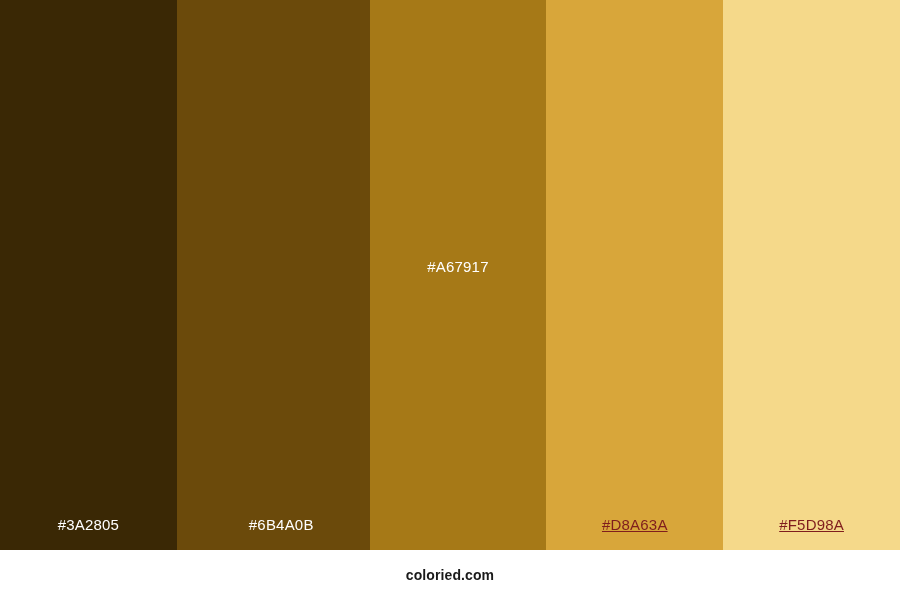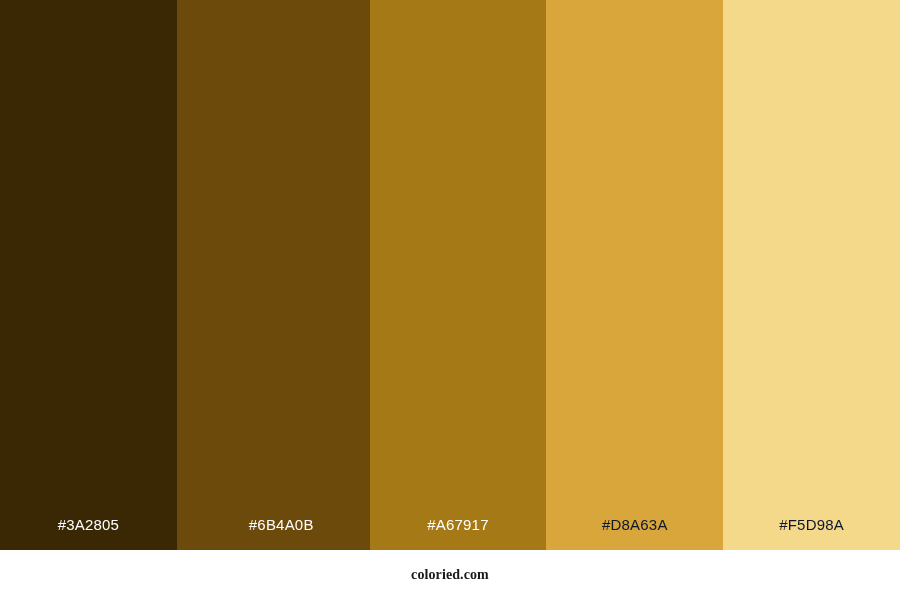--- a/index.html
+++ b/index.html
@@ -45,33 +45,34 @@
     font-weight: 400;
     letter-spacing: 0.2px;
     line-height: 1;
     padding-bottom: 18px;
     user-select: text;
   }
   .swatch.light-text .swatch-label {
     color: #ffffff;
   }
   .swatch.dark-text .swatch-label {
-    color: #0f172a;
+    color: #7f1d1d;
+    text-decoration: underline;
   }
   .footer-bar {
     width: 900px;
     height: 50px;
     flex: 0 0 50px;
     background: #ffffff;
     display: flex;
     align-items: center;
     justify-content: center;
   }
   .footer-credit {
-    font-family: Liberation Serif, serif;
+    font-family: Liberation Sans, sans-serif;
     font-size: 14px;
     font-weight: 700;
     color: #1a1a1a;
     letter-spacing: 0.1px;
     line-height: 1;
   }
 </style>
 </head>
 <body>
 
@@ -80,21 +81,21 @@
   <div class="swatch-strip">
 
     <div class="swatch light-text" style="background-color: rgb(58, 40, 5);">
       <span class="swatch-label">#3A2805</span>
     </div>
 
     <div class="swatch light-text" style="background-color: rgb(107, 74, 11); padding-left: 16px;">
       <span class="swatch-label">#6B4A0B</span>
     </div>
 
-    <div class="swatch light-text" style="background-color: rgb(166, 121, 23);">
+    <div class="swatch light-text" style="background-color: rgb(166, 121, 23); align-items: center;">
       <span class="swatch-label">#A67917</span>
     </div>
 
     <div class="swatch dark-text" style="background-color: rgb(216, 166, 58);">
       <span class="swatch-label">#D8A63A</span>
     </div>
 
     <div class="swatch dark-text" style="background-color: rgb(245, 217, 138); justify-content: center;">
       <span class="swatch-label">#F5D98A</span>
     </div>

